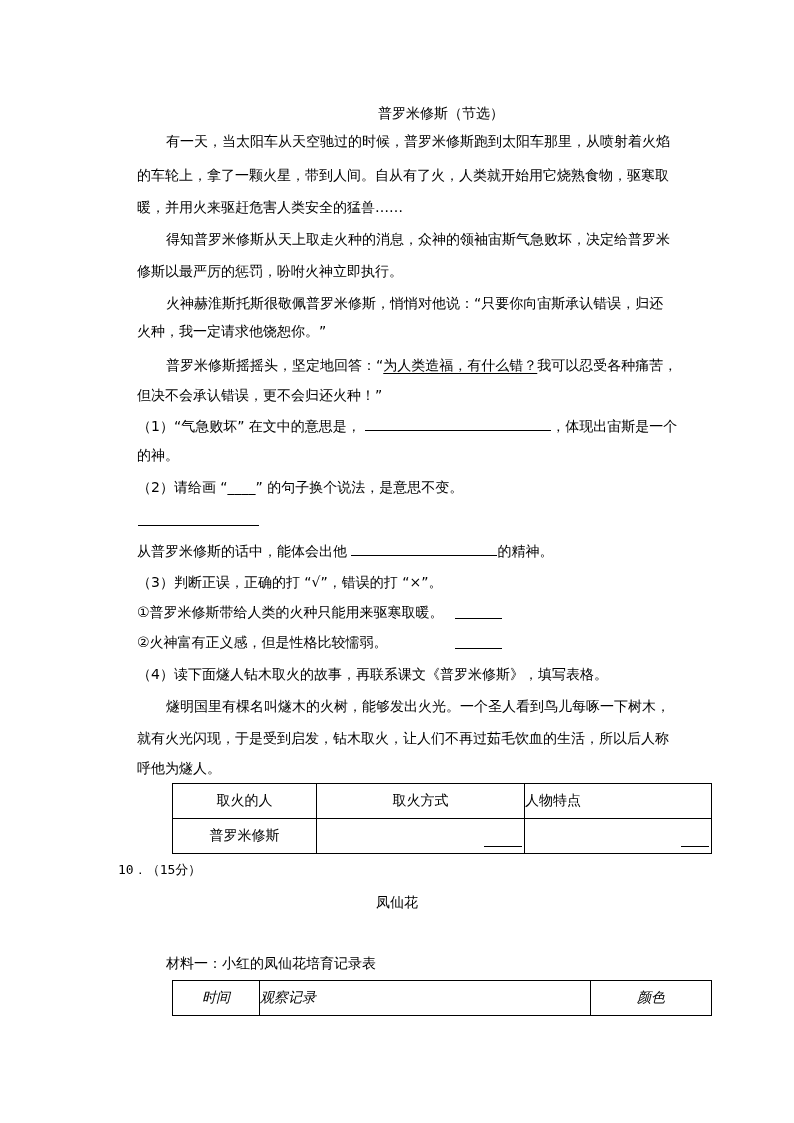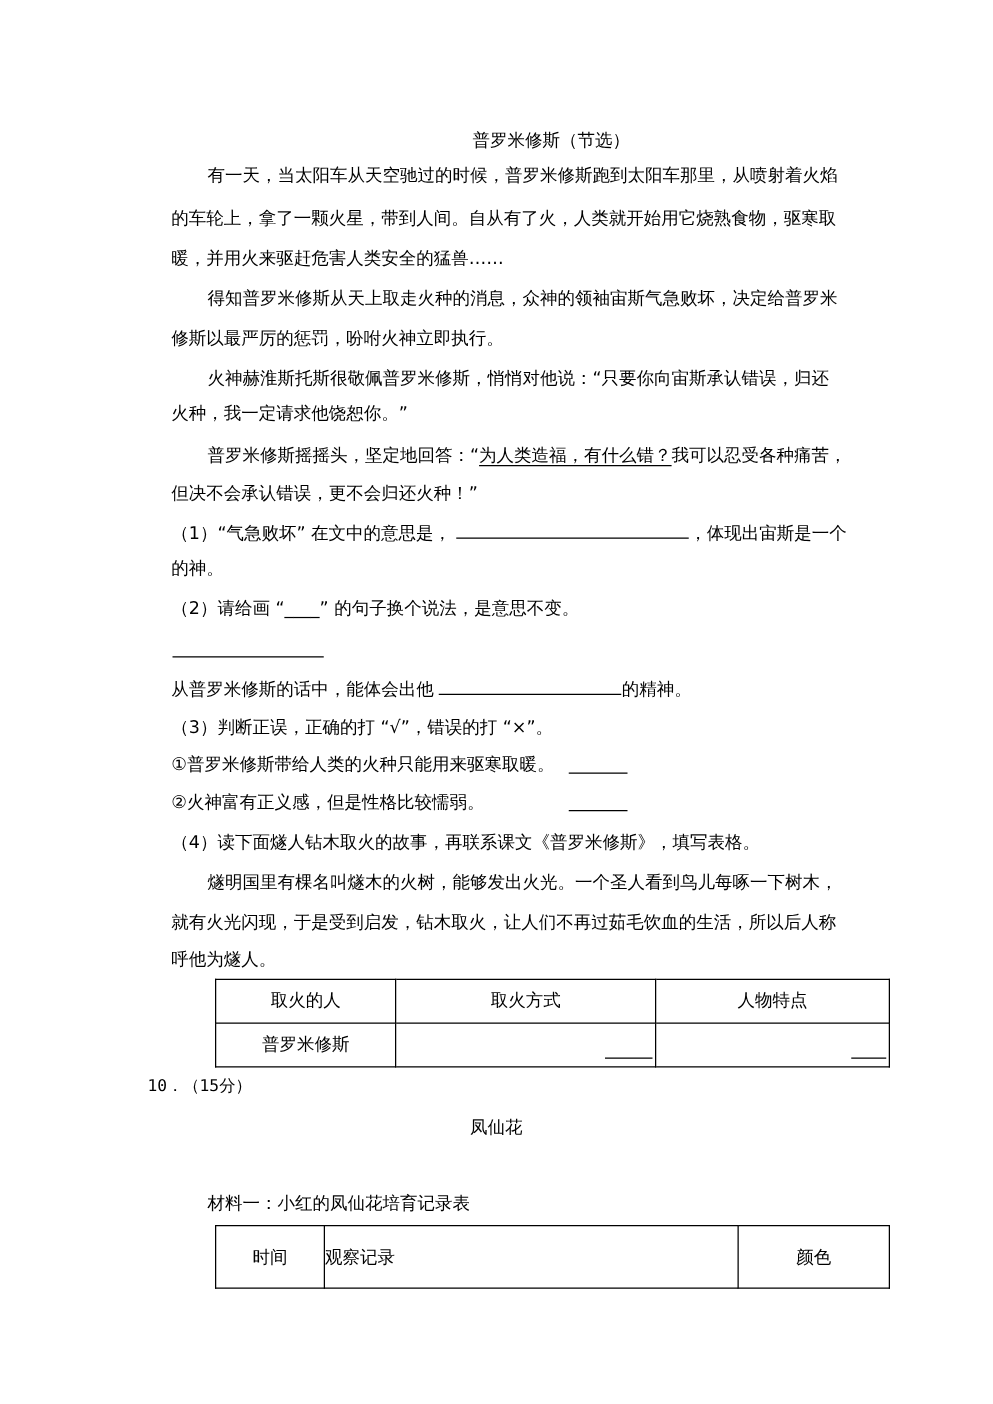--- a/index.html
+++ b/index.html
@@ -58,39 +58,39 @@
 <div class="line" style="left:137px; top:665px;">（4）读下面燧人钻木取火的故事，再联系课文《普罗米修斯》，填写表格。</div>
 <div class="line" style="left:166px; top:697px;">燧明国里有棵名叫燧木的火树，能够发出火光。一个圣人看到鸟儿每啄一下树木，</div>
 <div class="line" style="left:137px; top:729px;">就有火光闪现，于是受到启发，钻木取火，让人们不再过茹毛饮血的生活，所以后人称</div>
 <div class="line" style="left:137px; top:759px;">呼他为燧人。</div>
 
 <table class="grid" style="left:137px; top:783px; width:540px;">
   <tbody>
       <tr style="height:35px;">
     <td style="width:143px; text-align:center;">取火的人</td>
     <td style="width:207px; text-align:center;">取火方式</td>
-    <td style="width:186px; text-align:center;">人物特点</td>
+    <td style="width:186px; text-align:left;">人物特点</td>
   </tr>
   <tr style="height:35px;">
     <td style="text-align:center;">普罗米修斯</td>
     <td>
           <span class="cell-blank" style="width:38px;"></span>
         </td>
     <td>
           <span class="cell-blank" style="width:28px;"></span>
         </td>
   </tr>
 </tbody>
   </table>
 
 <div class="line" style="left:118px; top:861px; font-family: 'DejaVu Sans Mono', monospace; font-size:13px;">10．（15分）</div>
 <div class="line center" style="top:893px;text-align:center;">凤仙花</div>
 <div class="line" style="left:166px; top:954px;">材料一：小红的凤仙花培育记录表</div>
 
 <table class="grid" style="left:137px; top:980px; width:540px;">
   <tbody>
-      <tr style="height:50px;">
+      <tr style="height:35px;font-style:italic;">
     <td style="width:86px; text-align:center;">时间</td>
     <td style="width:330px; text-align:left;">观察记录</td>
     <td style="width:120px; text-align:center;">颜色</td>
   </tr>
 </tbody>
   </table>
 
 </body></html>

